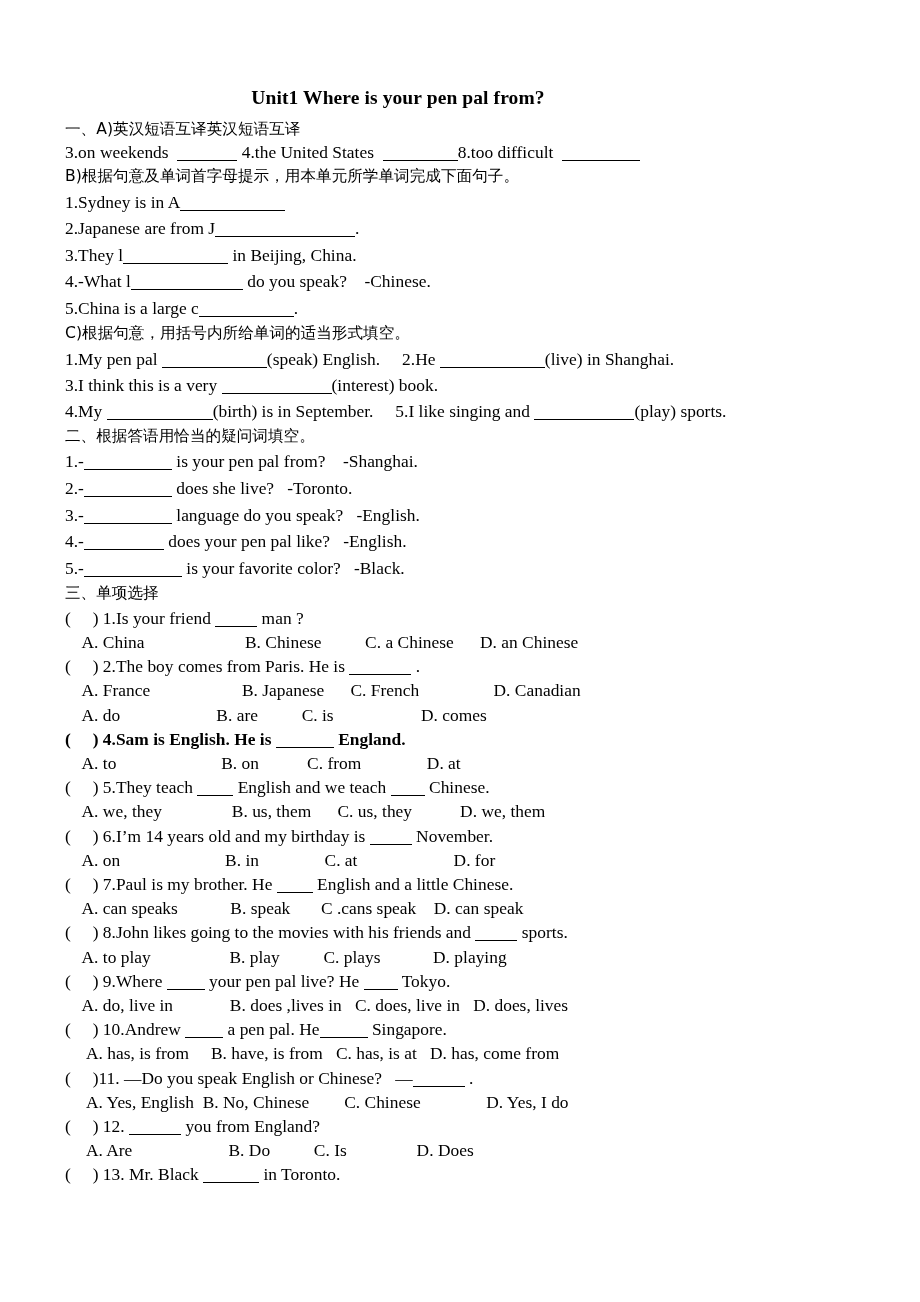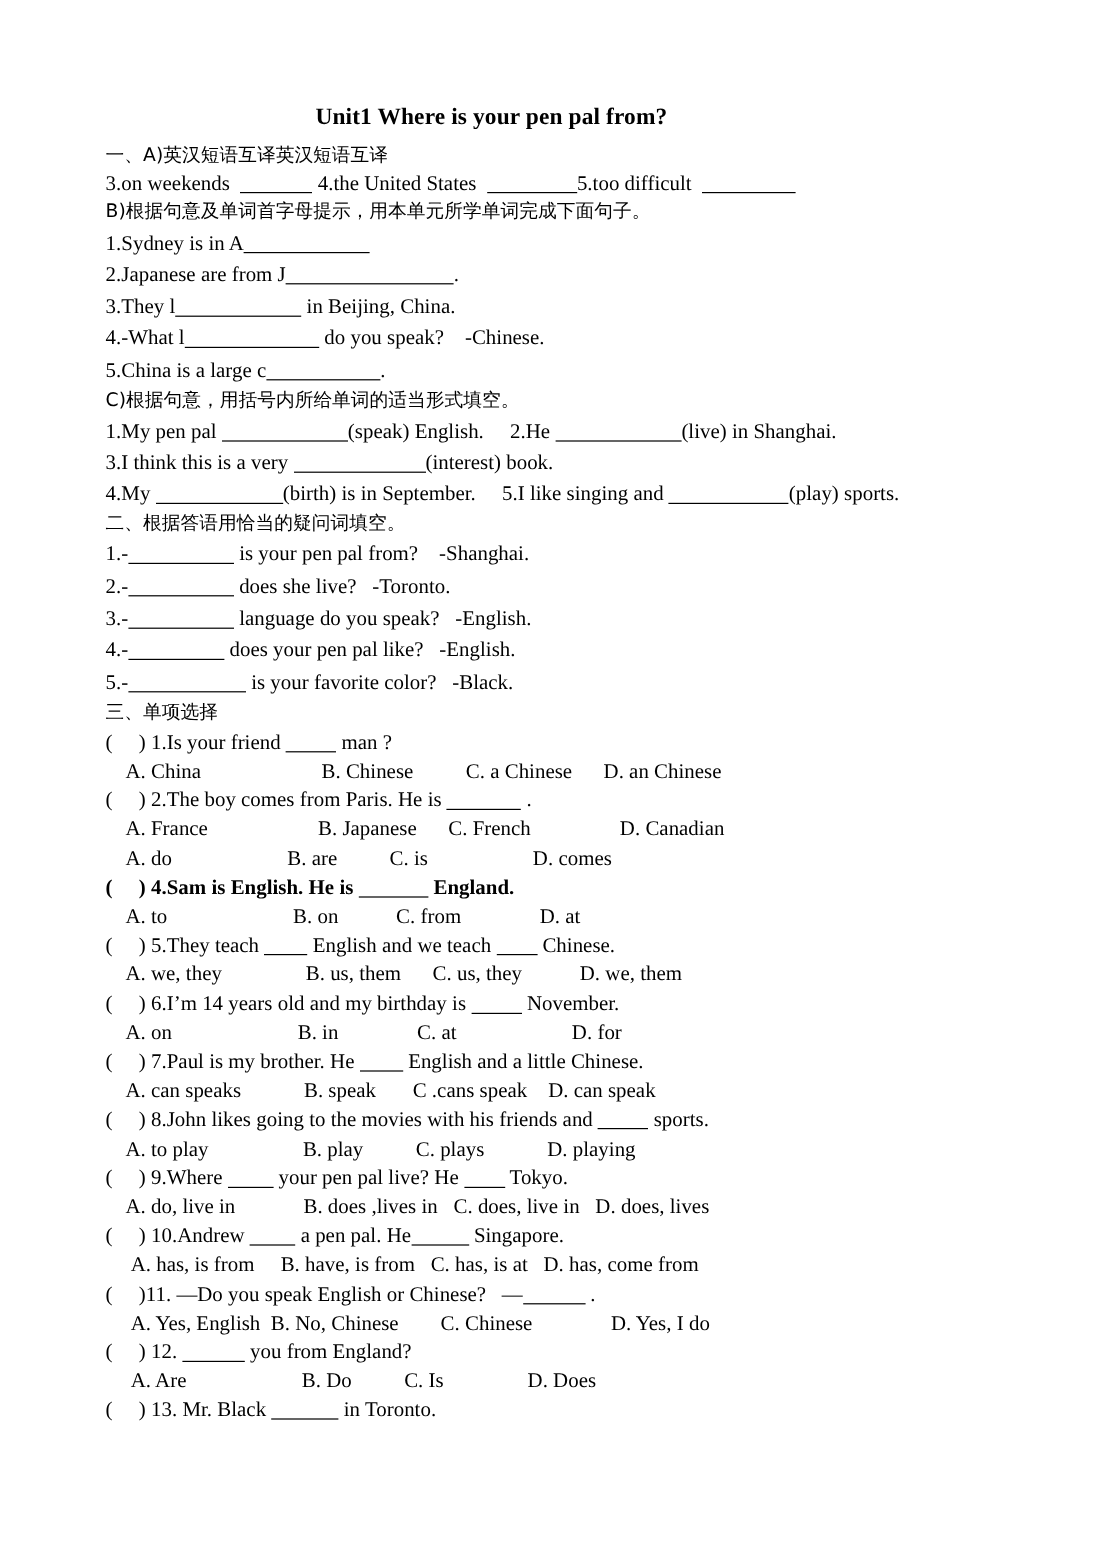--- a/index.html
+++ b/index.html
@@ -13,21 +13,21 @@
     font-family: "Liberation Serif", "DejaVu Serif", serif;
     color: #000000;
     overflow: hidden;
   }
   .page {
     position: relative;
     width: 819px;
     height: 1302px;
     background: #ffffff;
     box-sizing: border-box;
-    padding: 0 88px 0 88px;
+    padding: 0 88px 0 65px;
   }
   .doc-title {
     text-align: center;
     font-weight: bold;
     font-size: 19.5px;
     line-height: 1;
     padding-top: 88px;
     letter-spacing: 0.1px;
   }
   .line {
@@ -58,21 +58,21 @@
 </head>
 <body>
 
 <div class="page">
 
   <div class="doc-title">Unit1 Where is your pen pal from?</div>
 
   <div class="line tight hdr-first"><span class="cjk">一、A)英汉短语互译英汉短语互译</span></div>
 
 
-  <div class="line tight"><span>3.on weekends</span>  <span class="blank" style="width:60px"></span> <span>4.the United States</span>  <span class="blank" style="width:75px"></span><span>5.too difficult</span>  <span class="blank" style="width:78px"></span></div>
+  <div class="line tight"><span>3.on weekends</span>  <span class="blank" style="width:60px"></span> <span>4.the United States</span>  <span class="blank" style="width:75px"></span><span>8.too difficult</span>  <span class="blank" style="width:78px"></span></div>
 
   <div class="line tight"><span class="cjk">B)根据句意及单词首字母提示，用本单元所学单词完成下面句子。</span></div>
 
   <div class="line sec-b-line"><span>1.Sydney is in A</span><span class="blank" style="width:105px"></span></div>
   <div class="line sec-b-line"><span>2.Japanese are from J</span><span class="blank" style="width:140px"></span><span>.</span></div>
   <div class="line sec-b-line"><span>3.They l</span><span class="blank" style="width:105px"></span><span> in Beijing, China.</span></div>
   <div class="line sec-b-line"><span>4.-What l</span><span class="blank" style="width:112px"></span><span> do you speak?    -Chinese.</span></div>
   <div class="line sec-b-line"><span>5.China is a large c</span><span class="blank" style="width:95px"></span><span>.</span></div>
 
   <div class="line tight"><span class="cjk">C)根据句意，用括号内所给单词的适当形式填空。</span></div>

